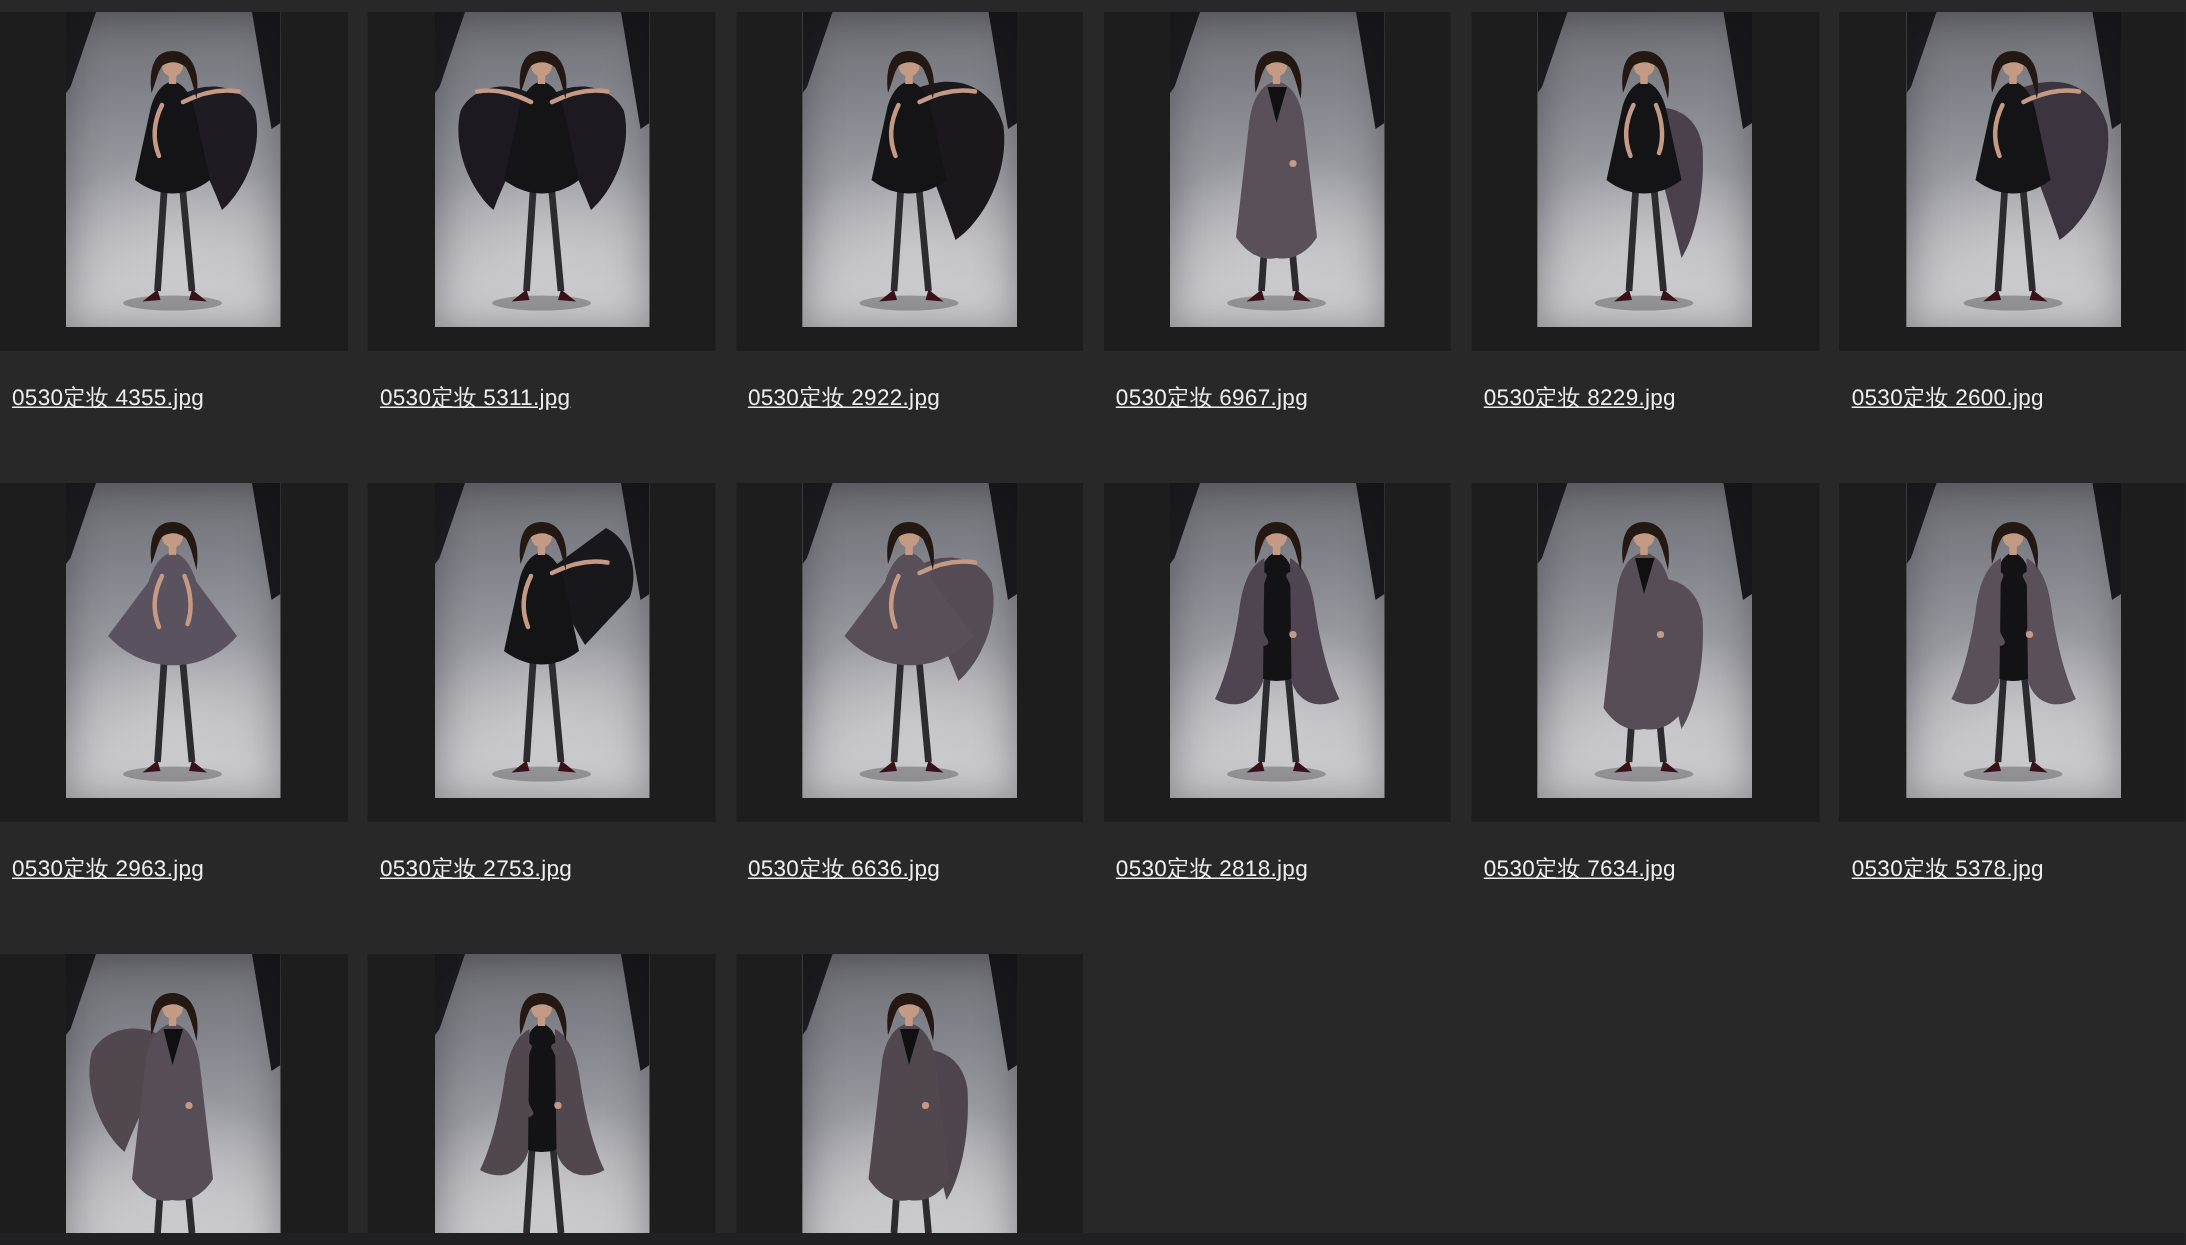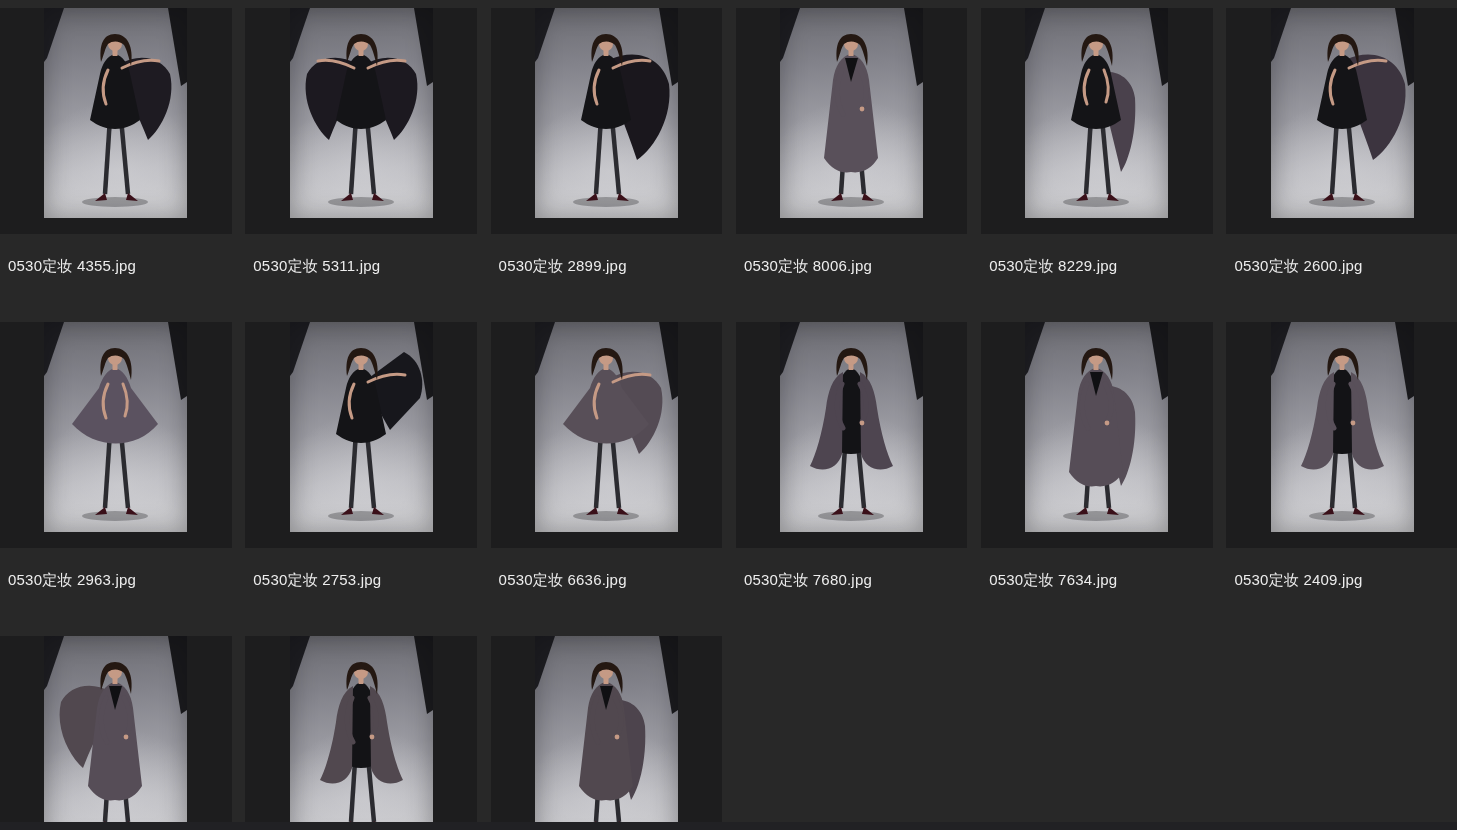--- a/index.html
+++ b/index.html
@@ -34,20 +34,21 @@
     box-shadow:inset 0 0 26px rgba(12,12,16,.38);
   }
   .photo svg{display:block}
   .caption{
     margin:24px 0 0 8px;
     font-size:15px;
     line-height:16px;
     letter-spacing:.2px;
     color:var(--caption-color,#ededed);
     white-space:nowrap;
+    text-decoration:underline;
   }
   .bottom-strip{
     position:absolute;left:0;top:822px;
     width:1457px;height:8px;
     background:var(--strip-bg,#212124);
     z-index:5;
   }
 </style>
 </head>
 <body style="--page-bg: #282828; --tile-bg: #1d1d1e; --caption-color: #ededed; --strip-bg: #212124;">
@@ -116,21 +117,21 @@
             <path d="M84,185 L94,193 L82,192 Z" fill="#3a1019"></path>
             <path d="M71,46 C63,48 58,56 56,66 L46,112 C62,124 80,124 96,112 L86,66 C84,56 79,48 71,46 Z" fill="#141417"></path>
             <path d="M78,60 C92,53 104,51 115,53" stroke="#c59a85" stroke-width="3" fill="none" stroke-linecap="round"></path>
             <path d="M64,62 C58,74 58,86 62,96" stroke="#c59a85" stroke-width="3" fill="none" stroke-linecap="round"></path>
             <rect x="68.5" y="40" width="5" height="8" fill="#c59a85"></rect>
             <circle cx="71" cy="36" r="7" fill="#c59a85"></circle>
             <path d="M71,26 C59,26 55,37 57,54 C60,47 61,40 64,36 C69,32 76,33 80,37 C83,42 85,50 87,58 C90,38 83,26 71,26 Z" fill="#241812"></path>
           </svg>
         </div>
     </div>
-    <div class="caption">0530定妆 2899.jpg</div>
+    <div class="caption">0530定妆 2922.jpg</div>
   </div>
 
   <div class="cell">
     <div class="tile">
       <div class="photo">
           <svg viewBox="0 0 143 210" width="143" height="210" xmlns="http://www.w3.org/2000/svg">
             <path d="M0,0 L20,0 L3,50 L0,54 Z" fill="#0d0d10" opacity=".85"></path>
             <path d="M124,0 L143,0 L143,74 L137,78 Z" fill="#0d0d10" opacity=".9"></path>
             <ellipse cx="71" cy="194" rx="33" ry="5" fill="#1a1a1e" opacity=".3"></ellipse>
             <path d="M66,110 L61,186" stroke="#2b2b30" stroke-width="4.5" fill="none"></path>
@@ -141,21 +142,21 @@
             <path d="M65,50 L71,74 L78,50 Z" fill="#101013"></path>
             <path d="M62,62 C55,78 56,94 63,106" stroke="#59505a" stroke-width="5" fill="none" stroke-linecap="round"></path>
             <path d="M80,62 C88,76 88,90 82,100" stroke="#59505a" stroke-width="5" fill="none" stroke-linecap="round"></path>
             <circle cx="82" cy="101" r="2.4" fill="#c59a85"></circle>
             <rect x="68.5" y="40" width="5" height="8" fill="#c59a85"></rect>
             <circle cx="71" cy="36" r="7" fill="#c59a85"></circle>
             <path d="M71,26 C59,26 55,37 57,54 C60,47 61,40 64,36 C69,32 76,33 80,37 C83,42 85,50 87,58 C90,38 83,26 71,26 Z" fill="#241812"></path>
           </svg>
         </div>
     </div>
-    <div class="caption">0530定妆 8006.jpg</div>
+    <div class="caption">0530定妆 6967.jpg</div>
   </div>
 
   <div class="cell">
     <div class="tile">
       <div class="photo">
           <svg viewBox="0 0 143 210" width="143" height="210" xmlns="http://www.w3.org/2000/svg">
             <path d="M0,0 L20,0 L3,50 L0,54 Z" fill="#0d0d10" opacity=".85"></path>
             <path d="M124,0 L143,0 L143,74 L137,78 Z" fill="#0d0d10" opacity=".9"></path>
             <ellipse cx="71" cy="194" rx="33" ry="5" fill="#1a1a1e" opacity=".3"></ellipse>
             <path d="M78,64 C96,62 108,74 110,90 C112,124 104,152 96,164 C88,130 80,98 74,74 Z" fill="#4a414c"></path>
@@ -286,21 +287,21 @@
             <path d="M80,50 C91,56 95,70 97,86 C101,112 107,132 113,144 C99,152 85,146 81,132 Z" fill="#4e4550"></path>
             <path d="M62,62 C55,78 56,94 63,106" stroke="#4e4550" stroke-width="5" fill="none" stroke-linecap="round"></path>
             <path d="M80,62 C88,76 88,90 82,100" stroke="#4e4550" stroke-width="5" fill="none" stroke-linecap="round"></path>
             <circle cx="82" cy="101" r="2.4" fill="#c59a85"></circle>
             <rect x="68.5" y="40" width="5" height="8" fill="#c59a85"></rect>
             <circle cx="71" cy="36" r="7" fill="#c59a85"></circle>
             <path d="M71,26 C59,26 55,37 57,54 C60,47 61,40 64,36 C69,32 76,33 80,37 C83,42 85,50 87,58 C90,38 83,26 71,26 Z" fill="#241812"></path>
           </svg>
         </div>
     </div>
-    <div class="caption">0530定妆 7680.jpg</div>
+    <div class="caption">0530定妆 2818.jpg</div>
   </div>
 
   <div class="cell">
     <div class="tile">
       <div class="photo">
           <svg viewBox="0 0 143 210" width="143" height="210" xmlns="http://www.w3.org/2000/svg">
             <path d="M0,0 L20,0 L3,50 L0,54 Z" fill="#0d0d10" opacity=".85"></path>
             <path d="M124,0 L143,0 L143,74 L137,78 Z" fill="#0d0d10" opacity=".9"></path>
             <ellipse cx="71" cy="194" rx="33" ry="5" fill="#1a1a1e" opacity=".3"></ellipse>
             <path d="M78,64 C96,62 108,74 110,90 C112,124 104,152 96,164 C88,130 80,98 74,74 Z" fill="#564d57"></path>
@@ -338,21 +339,21 @@
             <path d="M80,50 C91,56 95,70 97,86 C101,112 107,132 113,144 C99,152 85,146 81,132 Z" fill="#59505a"></path>
             <path d="M62,62 C55,78 56,94 63,106" stroke="#59505a" stroke-width="5" fill="none" stroke-linecap="round"></path>
             <path d="M80,62 C88,76 88,90 82,100" stroke="#59505a" stroke-width="5" fill="none" stroke-linecap="round"></path>
             <circle cx="82" cy="101" r="2.4" fill="#c59a85"></circle>
             <rect x="68.5" y="40" width="5" height="8" fill="#c59a85"></rect>
             <circle cx="71" cy="36" r="7" fill="#c59a85"></circle>
             <path d="M71,26 C59,26 55,37 57,54 C60,47 61,40 64,36 C69,32 76,33 80,37 C83,42 85,50 87,58 C90,38 83,26 71,26 Z" fill="#241812"></path>
           </svg>
         </div>
     </div>
-    <div class="caption">0530定妆 2409.jpg</div>
+    <div class="caption">0530定妆 5378.jpg</div>
   </div>
 
   <div class="cell">
     <div class="tile">
       <div class="photo">
           <svg viewBox="0 0 143 210" width="143" height="210" xmlns="http://www.w3.org/2000/svg">
             <path d="M0,0 L20,0 L3,50 L0,54 Z" fill="#0d0d10" opacity=".85"></path>
             <path d="M124,0 L143,0 L143,74 L137,78 Z" fill="#0d0d10" opacity=".9"></path>
             <ellipse cx="71" cy="194" rx="33" ry="5" fill="#1a1a1e" opacity=".3"></ellipse>
             <path d="M67,56 C47,44 25,50 17,66 C11,92 25,120 39,132 C49,106 61,84 69,68 Z" fill="#51484f"></path>

